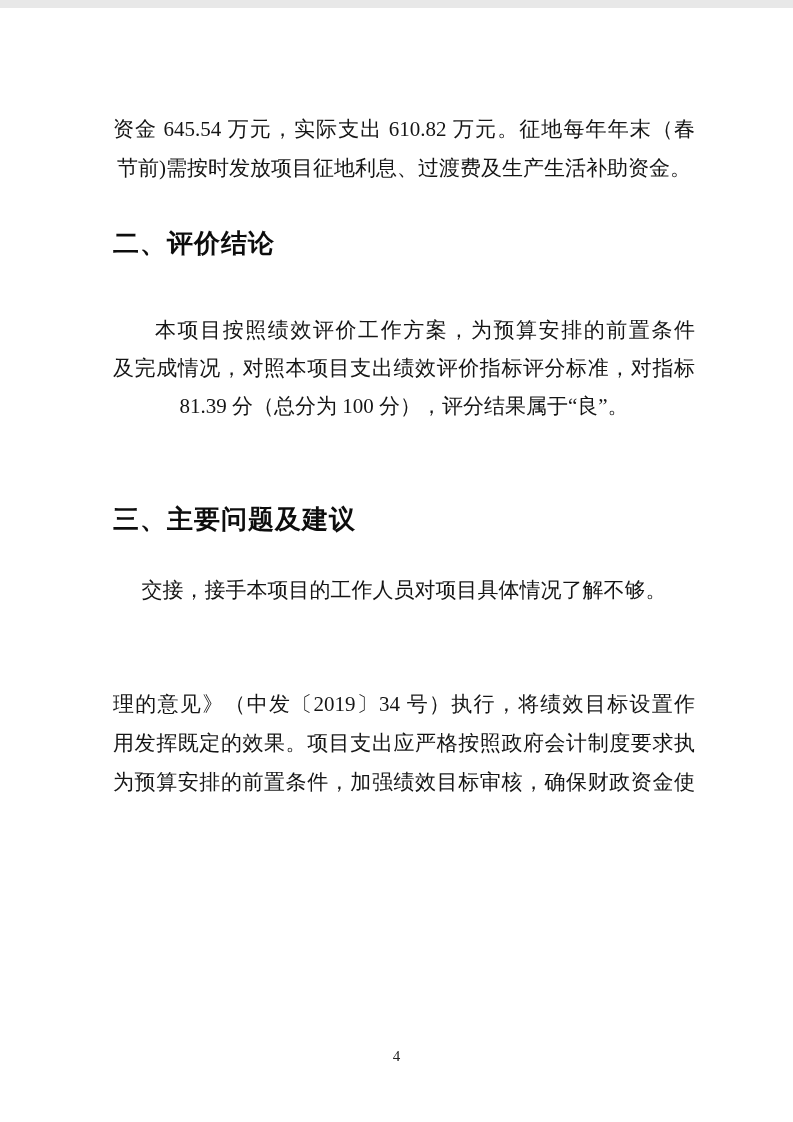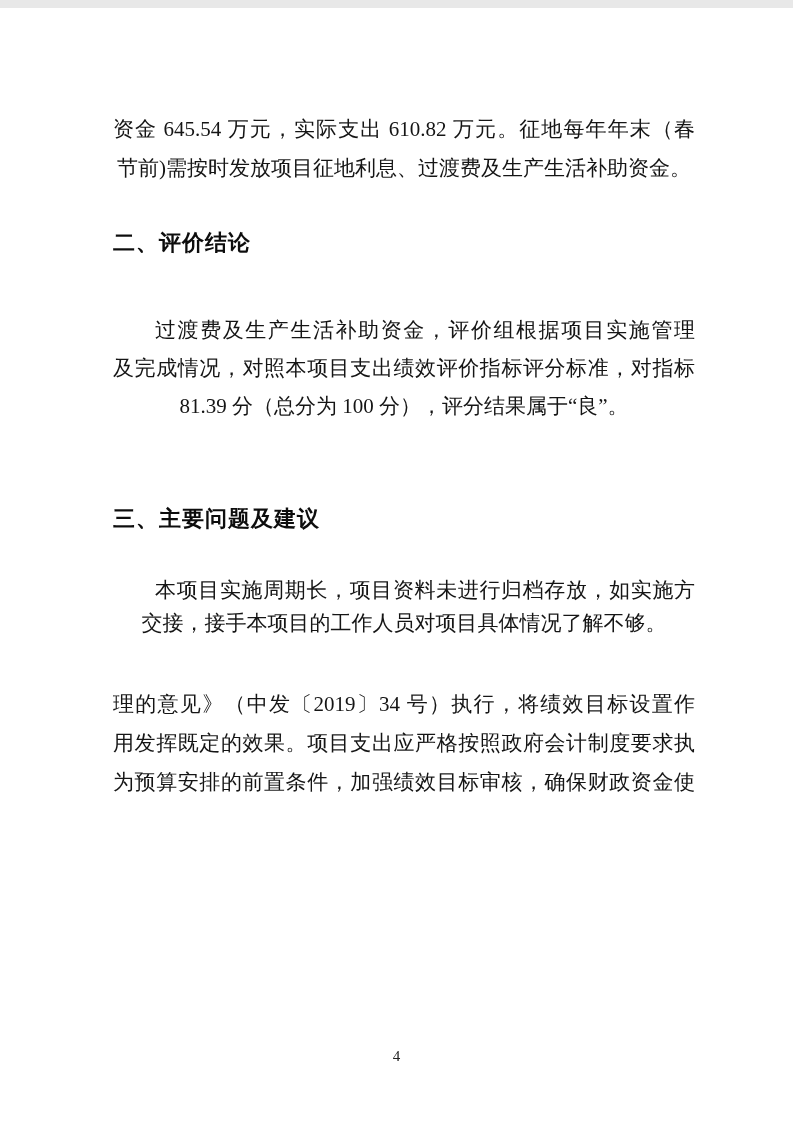--- a/index.html
+++ b/index.html
@@ -30,21 +30,21 @@
     text-indent:42px;
   }
   .lh39{line-height:39px;}
   .lh38{line-height:38px;}
   .lh33{line-height:33px;}
   .heading{
     position:absolute;
     left:113px;width:582px;
     font-family:"Liberation Sans","DejaVu Sans",sans-serif;
     font-weight:700;
-    font-size:22px;
+    font-size:26px;
     line-height:30px;
     color:#0d0d0d;
     letter-spacing:1px;
   }
   .page-number{
     position:absolute;
     left:0;top:1038px;width:100%;
     text-align:center;
     font-size:15px;
     line-height:20px;
@@ -57,29 +57,28 @@
 <div class="page">
 
   <div class="block lh39" style="top:102px">
     <div class="ln">资金 645.54 万元，实际支出 610.82 万元。征地每年年末（春</div>
     <div class="ln final">节前)需按时发放项目征地利息、过渡费及生产生活补助资金。</div>
   </div>
 
   <div class="heading" style="top:220px">二、评价结论</div>
 
   <div class="block lh38" style="top:303px">
-    <div class="ln indent">过渡费及生产生活补助资金，评价组根据项目实施管理</div>
+    <div class="ln indent">本项目按照绩效评价工作方案，为预算安排的前置条件</div>
     <div class="ln">及完成情况，对照本项目支出绩效评价指标评分标准，对指标</div>
     <div class="ln final">81.39 分（总分为 100 分），评分结果属于“良”。</div>
   </div>
 
   <div class="heading" style="top:496px">三、主要问题及建议</div>
 
   <div class="block lh33" style="top:566px">
-    <div class="ln indent">本项目实施周期长，项目资料未进行归档存放，如实施方</div>
     <div class="ln final">交接，接手本项目的工作人员对项目具体情况了解不够。</div>
   </div>
 
   <div class="block lh39" style="top:677px">
     <div class="ln">理的意见》（中发〔2019〕34 号）执行，将绩效目标设置作</div>
     <div class="ln">用发挥既定的效果。项目支出应严格按照政府会计制度要求执</div>
     <div class="ln">为预算安排的前置条件，加强绩效目标审核，确保财政资金使</div>
   </div>
 
   <div class="page-number">4</div>

